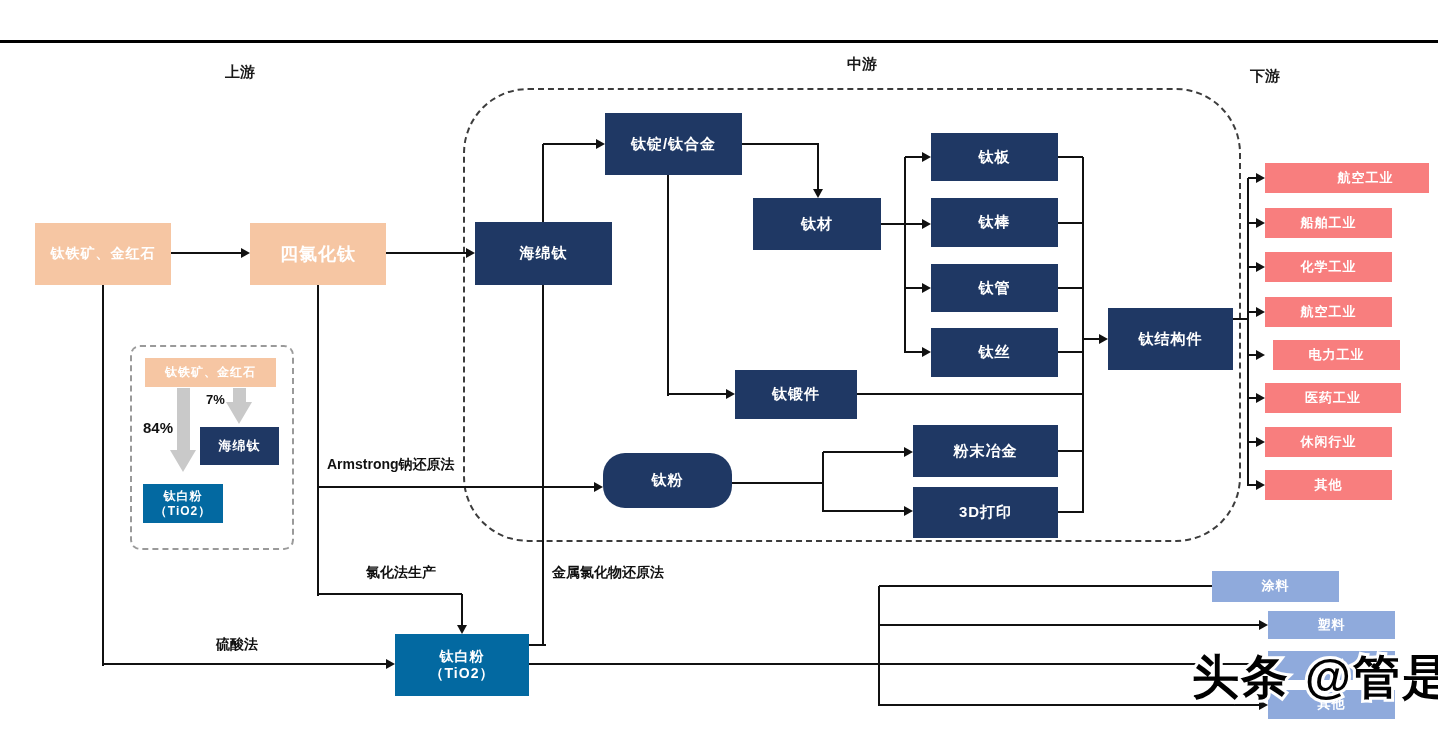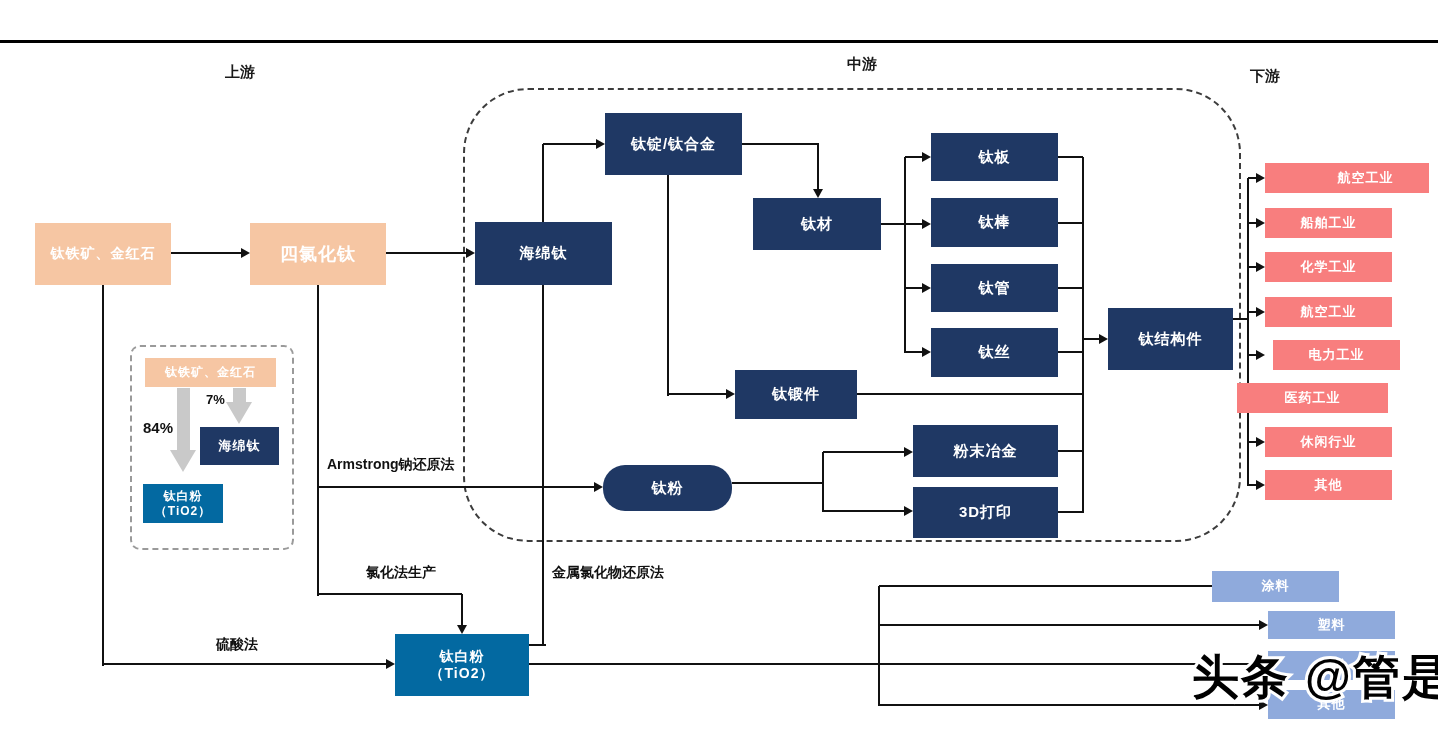--- a/index.html
+++ b/index.html
@@ -145,31 +145,31 @@
       <div class="node peach" style="left: 250px; top: 223px; width: 136px; height: 62px; font-size: 18px;">四氯化钛</div>
       <div class="node navy" style="left: 475px; top: 222px; width: 137px; height: 63px;">海绵钛</div>
       <div class="node navy" style="left: 605px; top: 113px; width: 137px; height: 62px;">钛锭/钛合金</div>
       <div class="node navy" style="left: 753px; top: 198px; width: 128px; height: 52px;">钛材</div>
       <div class="node navy" style="left: 931px; top: 133px; width: 127px; height: 48px;">钛板</div>
       <div class="node navy" style="left: 931px; top: 198px; width: 127px; height: 49px;">钛棒</div>
       <div class="node navy" style="left: 931px; top: 264px; width: 127px; height: 48px;">钛管</div>
       <div class="node navy" style="left: 931px; top: 328px; width: 127px; height: 49px;">钛丝</div>
       <div class="node navy" style="left: 735px; top: 370px; width: 122px; height: 49px;">钛锻件</div>
       <div class="node navy" style="left: 1108px; top: 308px; width: 125px; height: 62px;">钛结构件</div>
-      <div class="node navy" style="left: 603px; top: 465px; width: 129px; height: 46px; border-radius: 22px;">钛粉</div>
+      <div class="node navy" style="left: 603px; top: 453px; width: 129px; height: 55px; border-radius: 22px;">钛粉</div>
       <div class="node navy" style="left: 913px; top: 425px; width: 145px; height: 52px;">粉末冶金</div>
       <div class="node navy" style="left: 913px; top: 487px; width: 145px; height: 51px;">3D打印</div>
       <div class="node blue" style="left: 395px; top: 634px; width: 134px; height: 62px; font-size: 14px;">钛白粉
 （TiO2）</div>
       <div class="node red" style="left: 1265px; top: 163px; width: 127px; height: 30px; padding-left: 37px;">航空工业</div>
       <div class="node red" style="left: 1265px; top: 208px; width: 127px; height: 30px;">船舶工业</div>
       <div class="node red" style="left: 1265px; top: 252px; width: 127px; height: 30px;">化学工业</div>
       <div class="node red" style="left: 1265px; top: 297px; width: 127px; height: 30px;">航空工业</div>
       <div class="node red" style="left: 1265px; top: 340px; width: 127px; height: 30px; margin-left: 8px;">电力工业</div>
-      <div class="node red" style="left: 1237px; top: 383px; width: 151px; height: 30px;">医药工业</div>
+      <div class="node red" style="left: 1265px; top: 383px; width: 136px; height: 30px;">医药工业</div>
       <div class="node red" style="left: 1265px; top: 427px; width: 127px; height: 30px;">休闲行业</div>
       <div class="node red" style="left: 1265px; top: 470px; width: 127px; height: 30px;">其他</div>
       <div class="node blue-sm" style="left: 1212px; top: 571px; width: 127px; height: 31px;">涂料</div>
       <div class="node blue-sm" style="left: 1268px; top: 611px; width: 127px; height: 28px;">塑料</div>
       <div class="node blue-sm" style="left: 1268px; top: 651px; width: 127px; height: 29px;">造纸</div>
       <div class="node blue-sm" style="left: 1268px; top: 690px; width: 127px; height: 29px;">其他</div>
       <div class="node peach" style="left: 145px; top: 358px; width: 131px; height: 29px; font-size: 12px;">钛铁矿、金红石</div>
       <div class="node navy" style="left: 200px; top: 427px; width: 79px; height: 38px; font-size: 13px;">海绵钛</div>
       <div class="node blue" style="left: 143px; top: 484px; width: 80px; height: 39px; font-size: 12px;">钛白粉
 （TiO2）</div>

